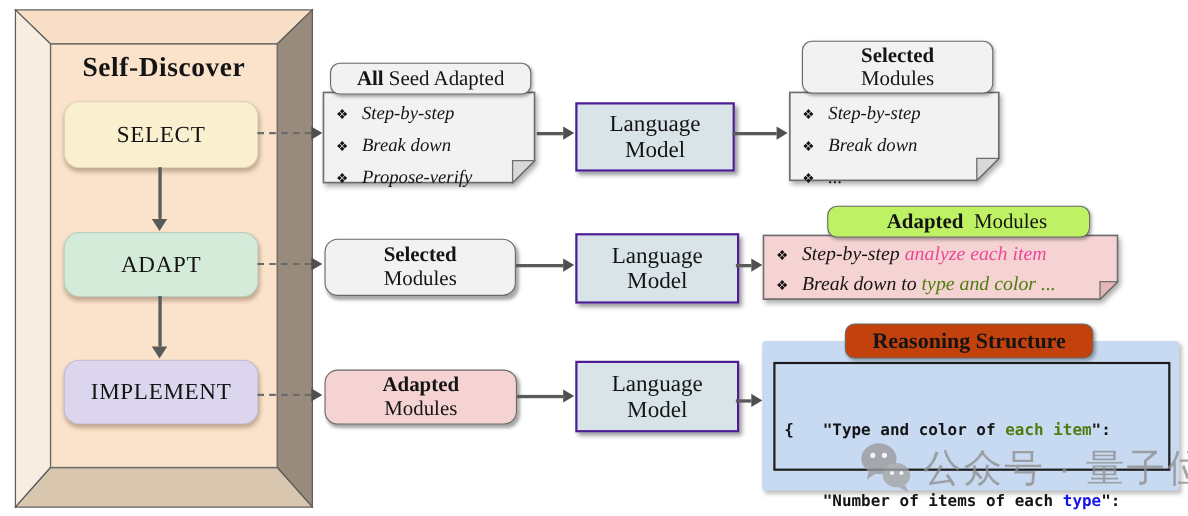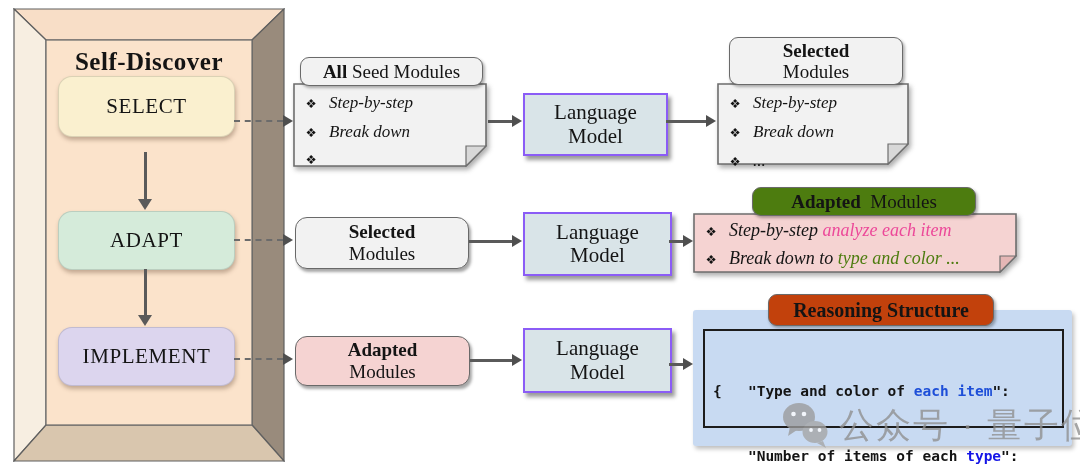--- a/index.html
+++ b/index.html
@@ -10,40 +10,40 @@
   .abs{position:absolute;}
 
   
   #frame-svg{left:13px;top:8px;}
   .frame-title{left:46px;top:48px;width:206px;text-align:center;font-size:25px;font-weight:600;letter-spacing:.5px;}
 
   .stage-box{
     left:58px;width:175px;border-radius:14px;display:flex;align-items:center;justify-content:center;
     font-size:21px;letter-spacing:.6px;box-shadow:1px 3px 4px rgba(90,60,40,.35);border:1px solid rgba(0,0,0,.12);
   }
-  .stage-select{top:76px;height:59px;background:#FAF0CF;}
+  .stage-select{top:92px;height:59px;background:#FAF0CF;}
   .stage-adapt{top:211px;height:57px;background:#D5EBDA;}
   .stage-implement{top:327px;height:57px;background:#DCD5EE;}
 
   
   .vline{width:2.6px;background:#5a5a5a;left:144px;}
   .vhead{width:0;height:0;border-left:7px solid transparent;border-right:7px solid transparent;border-top:11px solid #5a5a5a;left:138px;}
   .hline{height:2.6px;background:#5a5a5a;}
   .hdash{height:0;border-top:2.6px dashed #6b6b6b;}
   .rhead{width:0;height:0;border-top:6.5px solid transparent;border-bottom:6.5px solid transparent;border-left:10.5px solid #4f4f4f;}
   .over{z-index:4;}
 
   
   .tab{
     border:1.6px solid #6a6a6a;border-radius:9px;background:#F2F2F2;z-index:3;
     display:flex;flex-direction:column;align-items:center;justify-content:center;
     font-size:19px;line-height:1.12;box-shadow:1.5px 2px 3px rgba(0,0,0,.3);text-align:center;
   }
   .tab .b{font-weight:bold;}
-  .tab-pink{background:#4d7c0f;}
+  .tab-pink{background:#bef264;padding-left:15px;}
   .tab-blue{background:#c2410c;font-weight:bold;font-size:20px;}
 
   
   .note{z-index:1;}
   .note svg{position:absolute;left:0;top:0;filter:drop-shadow(2px 3px 2.5px rgba(70,70,70,.45));}
   .note-items{position:relative;z-index:2;}
   .n-item{display:flex;align-items:baseline;font-style:italic;font-size:17px;line-height:27px;}
   .n-item .bullet{width:36px;min-width:36px;text-align:center;font-style:normal;font-size:12.5px;}
   .pink .n-item{font-size:18px;line-height:26px;}
   .item-red{color:#ec4899;}
@@ -53,32 +53,32 @@
   .rbox{
     border:1.6px solid #696969;border-radius:12px;display:flex;flex-direction:column;align-items:center;justify-content:center;
     font-size:19px;line-height:1.15;box-shadow:2px 3px 3px rgba(0,0,0,.35);text-align:center;
   }
   .rbox .b{font-weight:bold;}
   .rbox-gray{background:#F2F2F2;}
   .rbox-pink{background:#F5D3D2;}
 
   
   .lm-box{
-    background:#D9E4E8;border:2px solid #8b5cf6;display:flex;flex-direction:column;align-items:center;justify-content:center;
+    background:#D9E4E8;border:2px solid #4c1d95;display:flex;flex-direction:column;align-items:center;justify-content:center;
     font-size:21px;line-height:1.1;box-shadow:2.5px 3.5px 4px rgba(0,0,0,.4);text-align:center;
   }
 
   
   .panel{background:#C8DAF2;border-radius:3px;box-shadow:2px 3px 4px rgba(0,0,0,.25);z-index:1;}
   .codebox{border:2px solid #1c1c1c;z-index:2;}
   .code{
     font-family:"DejaVu Sans Mono", monospace;font-weight:bold;font-size:14.5px;line-height:21.5px;
     color:#141414;padding:7px 0 0 8px;white-space:pre;
   }
-  .hl-red{color:#1d4ed8;}
+  .hl-red{color:#4d7c0f;}
   .hl-blue{color:#1414E6;}
 
   
   .watermark{display:flex;align-items:center;z-index:6;opacity:.78;}
   .wm-text{font-family:"Liberation Sans", sans-serif;font-size:35px;color:#8f8f8f;letter-spacing:2px;margin-left:8px;white-space:nowrap;}
 </style>
 </head>
 <body>
 
 <div id="stage">
@@ -110,40 +110,41 @@
 
   <div class="abs hdash over" style="left:234px;top:120px;width:49px;"></div>
   <div class="abs rhead over" style="left:283px;top:114.5px;"></div>
   <div class="abs hdash over" style="left:234px;top:239px;width:49px;"></div>
   <div class="abs rhead over" style="left:283px;top:233.5px;"></div>
   <div class="abs hdash over" style="left:234px;top:358px;width:49px;"></div>
   <div class="abs rhead over" style="left:283px;top:352.5px;"></div>
 
   <div class="abs tab" style="left:300px;top:57px;width:181px;height:27px;">
     <div>
-      <span class="b">All</span><span> Seed Modules</span>
+      <span class="b">All</span><span> Seed Adapted</span>
     </div>
   </div>
 
   <div class="abs note" style="left:293px;top:83px;width:194px;height:84px;">
     <svg width="194" height="84" viewBox="0 0 194 84">
       <path d="M1 1 H193 V63 L173 83 H1 Z" fill="#F2F2F2" stroke="#6e6e6e" stroke-width="1.6"></path>
       <path d="M173 83 L193 63 H173 Z" fill="#D8D8D8" stroke="#6e6e6e" stroke-width="1.2"></path>
     </svg>
     <div class="note-items" style="padding-top:6px;">
       <div class="n-item">
         <span class="bullet">❖</span>
         <span>Step-by-step</span>
       </div>
       <div class="n-item">
         <span class="bullet">❖</span>
         <span>Break down</span>
       </div>
       <div class="n-item">
         <span class="bullet">❖</span>
+        <span>Propose-verify</span>
       </div>
     </div>
   </div>
 
   <div class="abs hline" style="left:488px;top:120px;width:24px;"></div>
   <div class="abs rhead" style="left:512px;top:114.5px;"></div>
 
   <div class="abs lm-box" style="left:523px;top:93px;width:141px;height:59px;">
     <div>Language</div>
     <div>Model</div>

